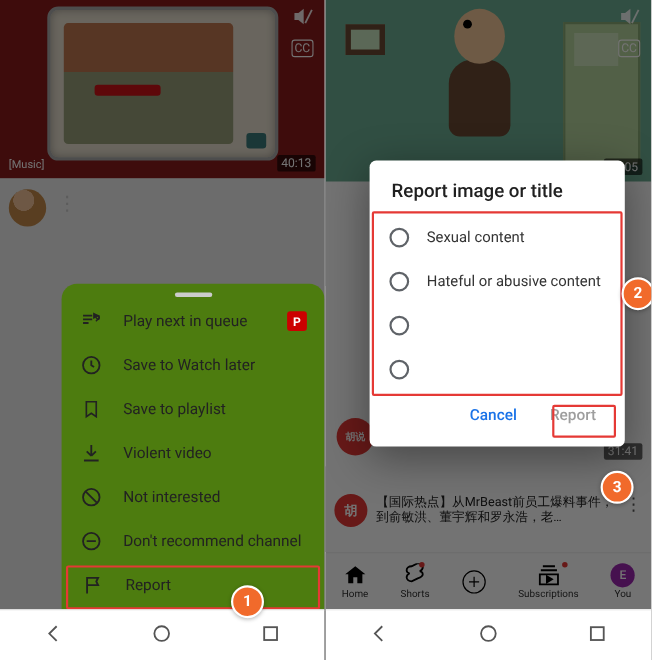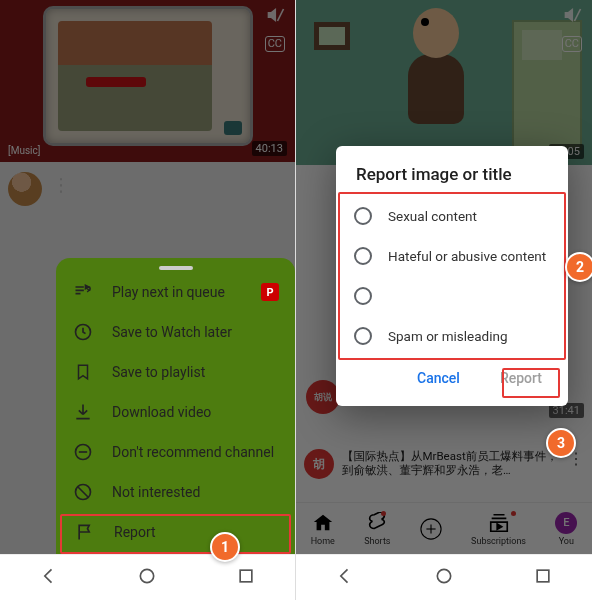--- a/index.html
+++ b/index.html
@@ -67,21 +67,21 @@
   .tab svg{width:22px;height:22px;}
   .dot-red{position:absolute;width:5px;height:5px;background:#e53935;border-radius:50%;}
   .you-circle{width:22px;height:22px;border-radius:50%;background:#9c27b0;color:#fff;display:flex;align-items:center;justify-content:center;font-size:11px;font-weight:500;}
   
   
   .dialog { position: absolute; left: 40px; right: 24px; top: 120px; background:#fff; border-radius: 6px; box-shadow: 0 10px 40px rgba(0,0,0,.4); padding: 18px 4px 4px; z-index:40;margin-top:26px;}
   .dialog h2 { font-size: 17px; font-weight: 500; color: #202020; padding: 0 16px 10px;}
   .options { padding: 2px 14px 2px; }
   .opt { display:flex; align-items:center; height: 40px; font-size: 13.5px; color:#333;}
   .radio { width:18px; height:18px; border:2px solid #5f6368; border-radius:50%; margin-right:16px; flex-shrink:0;}
-  .dialog-actions { display:flex; justify-content:flex-end; padding: 6px 14px 10px; gap: 24px;}
+  .dialog-actions { display:flex; justify-content:flex-end; padding: 6px 14px 10px; gap: 14px;}
   .dbtn { font-size: 14px; font-weight: 500; padding: 6px 8px;}
   .dbtn.cancel{ color:#1a73e8;}
   .dbtn.report{ color:#9e9e9e;}
 </style>
 </head>
 <body>
 
 <div class="container">
 
   <div class="phone left">
@@ -139,39 +139,39 @@
             </svg>
         </span>
         <span>Save to playlist</span>
       </div>
       <div class="sheet-row">
         <span class="sheet-ico">
           <svg viewBox="0 0 24 24" width="20" height="20" fill="none" stroke="#222" stroke-width="2">
               <path d="M12 3v12m0 0 5-5m-5 5-5-5M4 20h16"></path>
             </svg>
         </span>
-        <span>Download video</span>
+        <span>Violent video</span>
+      </div>
+      <div class="sheet-row">
+        <span class="sheet-ico">
+          <svg viewBox="0 0 24 24" width="20" height="20" fill="none" stroke="#222" stroke-width="2">
+              <circle cx="12" cy="12" r="9"></circle>
+              <line x1="6" y1="6" x2="18" y2="18"></line>
+            </svg>
+        </span>
+        <span>Not interested</span>
       </div>
       <div class="sheet-row">
         <span class="sheet-ico">
           <svg viewBox="0 0 24 24" width="20" height="20" fill="none" stroke="#222" stroke-width="2">
               <circle cx="12" cy="12" r="9"></circle>
               <line x1="7" y1="12" x2="17" y2="12"></line>
             </svg>
         </span>
         <span>Don't recommend channel</span>
-      </div>
-      <div class="sheet-row">
-        <span class="sheet-ico">
-          <svg viewBox="0 0 24 24" width="20" height="20" fill="none" stroke="#222" stroke-width="2">
-              <circle cx="12" cy="12" r="9"></circle>
-              <line x1="6" y1="6" x2="18" y2="18"></line>
-            </svg>
-        </span>
-        <span>Not interested</span>
       </div>
       <div class="sheet-row" style="margin:0 2px;">
         <span class="sheet-ico">
           <svg viewBox="0 0 24 24" width="20" height="20" fill="none" stroke="#222" stroke-width="2">
               <path d="M5 3v18M5 4h12l-2 4 2 4H5"></path>
             </svg>
         </span>
         <span>Report</span>
       </div>
       <div class="hi-red" style="left:4px; right:4px; bottom:0px; height:40px;"></div>
@@ -270,21 +270,20 @@
           </div>
         <div class="opt">
             <span class="radio"></span>
             <span>Hateful or abusive content</span>
           </div>
         <div class="opt">
             <span class="radio"></span>
           </div>
         <div class="opt">
             <span class="radio"></span>
-            <span>Spam or misleading</span>
           </div>
         <div class="hi-red" style="left:-2px;right:-2px;top:-2px;bottom:-2px;"></div>
       </div>
       <div class="dialog-actions">
         <span class="dbtn cancel">Cancel</span>
         <span class="dbtn report" style="position:relative;">Report</span>
         <div class="hi-red" style="right:8px;bottom:8px;width:58px;height:30px;"></div>
       </div>
     </div>
 

